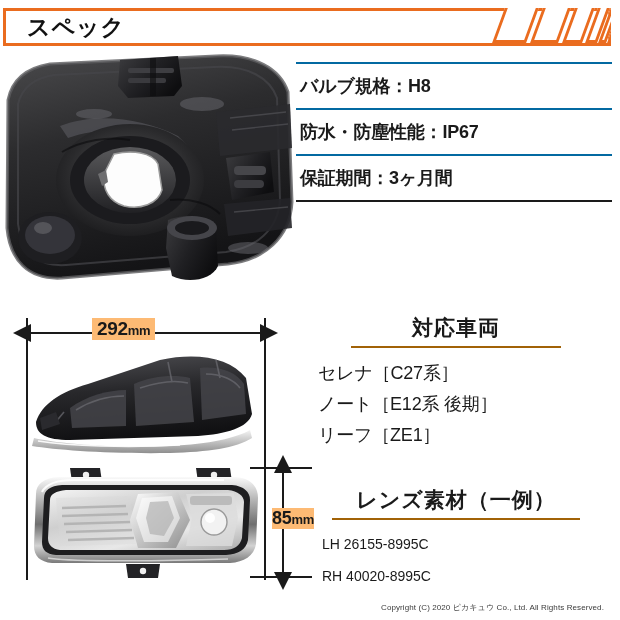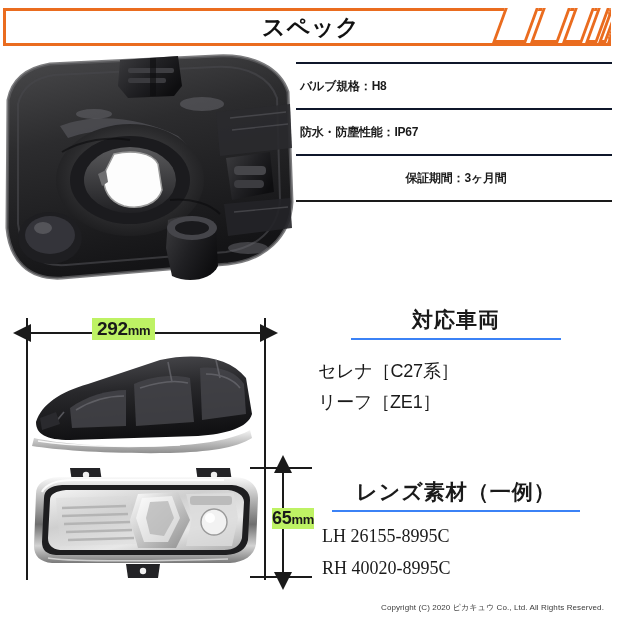--- a/index.html
+++ b/index.html
@@ -36,26 +36,26 @@
     border: 3px solid #ea6c1f;
     background: #ffffff;
     box-sizing: border-box;
   }
   .header-title {
     position: absolute;
     left: 0;
     right: 0;
     top: 50%;
     transform: translateY(-50%);
-    text-align: center;
+    text-align: left;
     font-size: 23px;
     font-weight: 700;
     letter-spacing: 1px;
     color: #111111;
-    padding-left: 8px;
+    padding-left: 24px;
   }
   .stripes {
     position: absolute;
     right: 0;
     top: 0;
     height: 38px;
     width: 120px;
     overflow: hidden;
   }
   .stripe {
@@ -78,53 +78,52 @@
   }
 
   
   .spec-table {
     position: absolute;
     left: 296px;
     top: 62px;
     width: 316px;
   }
   .spec-row {
-    border-top: 2px solid #0f172a;
+    border-top: 2px solid #0369a1;
     height: 44px;
     line-height: 44px;
-    font-size: 12px;
+    font-size: 18px;
     font-weight: 600;
     white-space: nowrap;
     padding-left: 4px;
     letter-spacing: -0.2px;
   }
   .spec-row.last {
     border-bottom: 2px solid #1a1a1a;
-    text-align: center;
   }
 
   
   .vehicles {
     position: absolute;
     left: 300px;
     top: 306px;
     width: 312px;
   }
   .section-heading {
     text-align: center;
     font-size: 21px;
     font-weight: 700;
     letter-spacing: 1px;
     padding-bottom: 4px;
-    border-bottom: 2px solid #3b82f6;
+    border-bottom: 2px solid #a16207;
     width: 210px;
-    margin: 0 auto;
+    margin: 8px auto;
   }
   .vehicle-list {
-    margin-top: 16px;
+    margin-top: 10px;
     padding-left: 18px;
   }
   .vehicle-item {
     font-size: 18px;
     font-weight: 500;
     line-height: 31px;
     white-space: nowrap;
     letter-spacing: -0.2px;
   }
 
@@ -136,25 +135,24 @@
     width: 312px;
   }
   .oem .section-heading {
     width: 248px;
   }
   .oem-list {
     margin-top: 8px;
     padding-left: 22px;
   }
   .oem-item {
-    font-size: 18px;
+    font-size: 14px;
     font-weight: 500;
     line-height: 32px;
     white-space: nowrap;
-    font-family: Liberation Serif, serif;
   }
 
   
   .diagram {
     position: absolute;
     left: 0;
     top: 300px;
     width: 300px;
     height: 300px;
   }
@@ -172,21 +170,21 @@
     width: 248px;
     height: 110px;
   }
 
   .dim-ext-line {
     position: absolute;
     background: #1a1a1a;
   }
   .dim-label {
     position: absolute;
-    background: #bef264;
+    background: #fdba74;
     font-size: 16px;
     font-weight: 700;
     white-space: nowrap;
     letter-spacing: -0.3px;
   }
   .dim-label .unit {
     font-size: 13px;
     font-weight: 700;
   }
   .dim-label.w {
@@ -318,20 +316,21 @@
   <div class="spec-table">
     <div class="spec-row">バルブ規格：H8</div>
     <div class="spec-row">防水・防塵性能：IP67</div>
     <div class="spec-row last">保証期間：3ヶ月間</div>
   </div>
 
   <div class="vehicles">
     <div class="section-heading">対応車両</div>
     <div class="vehicle-list">
       <div class="vehicle-item">セレナ［C27系］</div>
+      <div class="vehicle-item">ノート［E12系 後期］</div>
       <div class="vehicle-item">リーフ［ZE1］</div>
     </div>
   </div>
 
   <div class="oem">
     <div class="section-heading">レンズ素材（一例）</div>
     <div class="oem-list">
       <div class="oem-item">LH 26155-8995C</div>
       <div class="oem-item">RH 40020-8995C</div>
     </div>
@@ -356,21 +355,21 @@
 
       <line x1="29" y1="33" x2="262" y2="33" stroke="#1a1a1a" stroke-width="2" marker-start="url(#arrL)" marker-end="url(#arrR)"></line>
 
       <line x1="283" y1="171" x2="283" y2="274" stroke="#1a1a1a" stroke-width="2" marker-start="url(#arrL)" marker-end="url(#arrR)"></line>
     </svg>
 
     <div class="dim-label w">
       <span>292</span><span class="unit">mm</span>
     </div>
     <div class="dim-label h">
-      <span>65</span><span class="unit">mm</span>
+      <span>85</span><span class="unit">mm</span>
     </div>
 
     <div class="photo-side">
       <svg width="228" height="102" viewBox="0 0 228 102" xmlns="http://www.w3.org/2000/svg">
         <defs>
           <linearGradient id="sideBody" x1="0" y1="0" x2="0.2" y2="1">
             <stop offset="0%" stop-color="#4e4e52"></stop>
             <stop offset="45%" stop-color="#28282b"></stop>
             <stop offset="100%" stop-color="#111113"></stop>
           </linearGradient>

